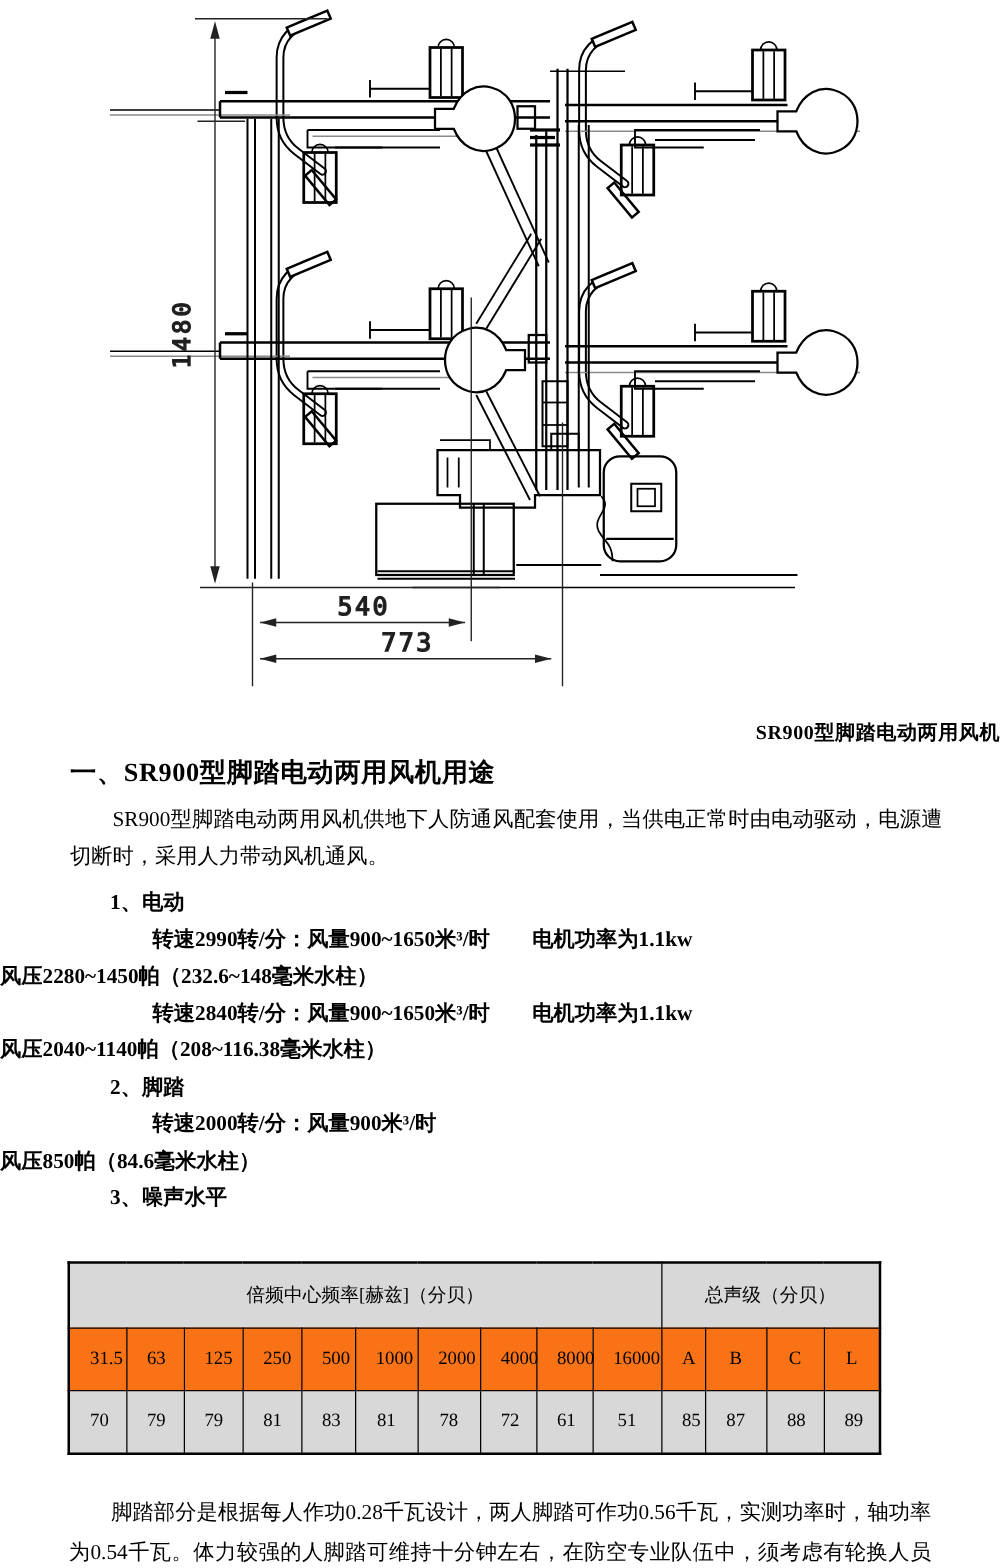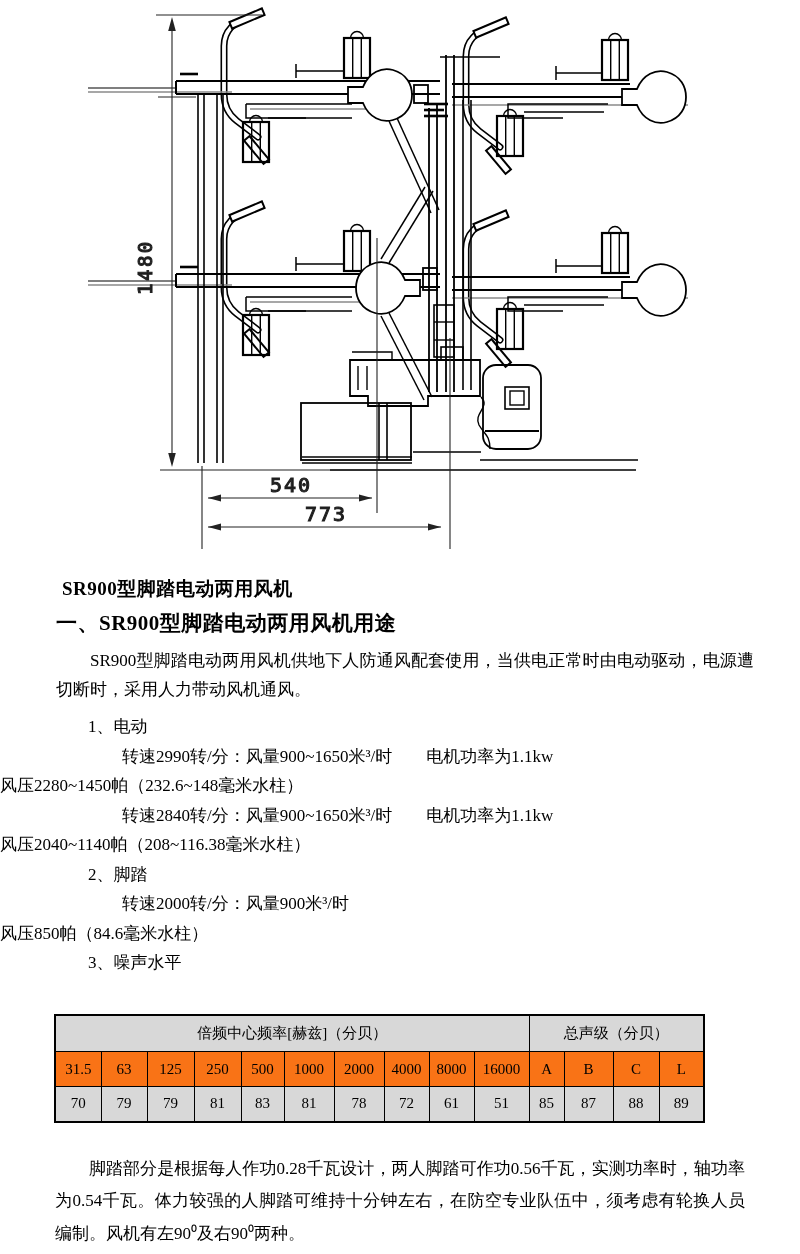--- a/index.html
+++ b/index.html
@@ -7,48 +7,48 @@
   body { font-family:"Liberation Serif", serif; color:#000; }
   .page {
     position:relative; width:800px; height:1254px;
     background:#fff; overflow:hidden; margin:0 auto;
   }
   .diagram-wrap { width:800px; height:556px; }
   svg text { font-family:"DejaVu Sans Mono", monospace; fill:#1a1a1a; }
 
   .doc-title {
     margin:20px 0 2px 62px;
-    font-size:19px; font-weight:bold; letter-spacing:0.5px;
+    font-size:16px; font-weight:bold; letter-spacing:0.5px;text-align:right;
   }
   .section-heading {
     margin:7px 0 0 56px;
     font-size:21px; font-weight:bold; letter-spacing:0.5px;
   }
   .body-para {
     margin:9px 46px 0 56px;
     font-size:17px; line-height:29px;
     text-indent:2em; text-align:justify;
   }
-  .spec-block { margin-top:8px; }
+  .spec-block { margin-top:8px;font-weight:bold; }
   .spec-block p { font-size:17px; line-height:29.5px; white-space:pre; }
   .sp-item { margin-left:88px; }
   .sp-l1   { margin-left:122px; }
   .sp-l2   { }
 
   table.noise {
     margin:36px 0 0 54px;
     border-collapse:collapse; table-layout:fixed;
     width:649px;
     border:2.4px solid #000;
     font-size:15px;
   }
   table.noise td {
     border:1.7px solid #000;
     text-align:center; vertical-align:middle;
-    height:35px; padding:0;
+    height:35px; padding:16px;
     font-family:"Liberation Serif", serif;
   }
   table.noise tr.group-row td { height:37px; }
   .bg-gray { background:#d8d8d8; }
   .bg-white { background:#f97316; }
 
   .footer-para {
     margin:30px 55px 0 55px;
     font-size:17px; line-height:32.5px;
     text-indent:2em; text-align:justify;

